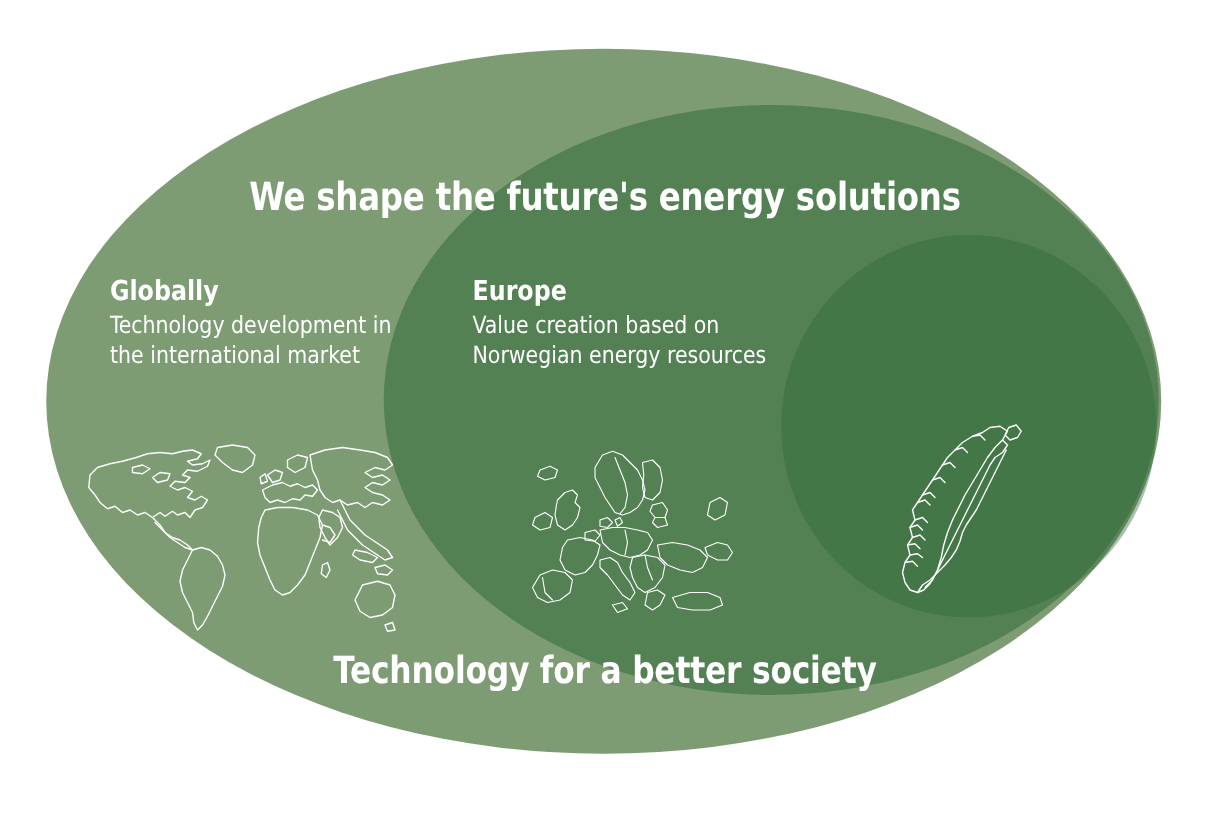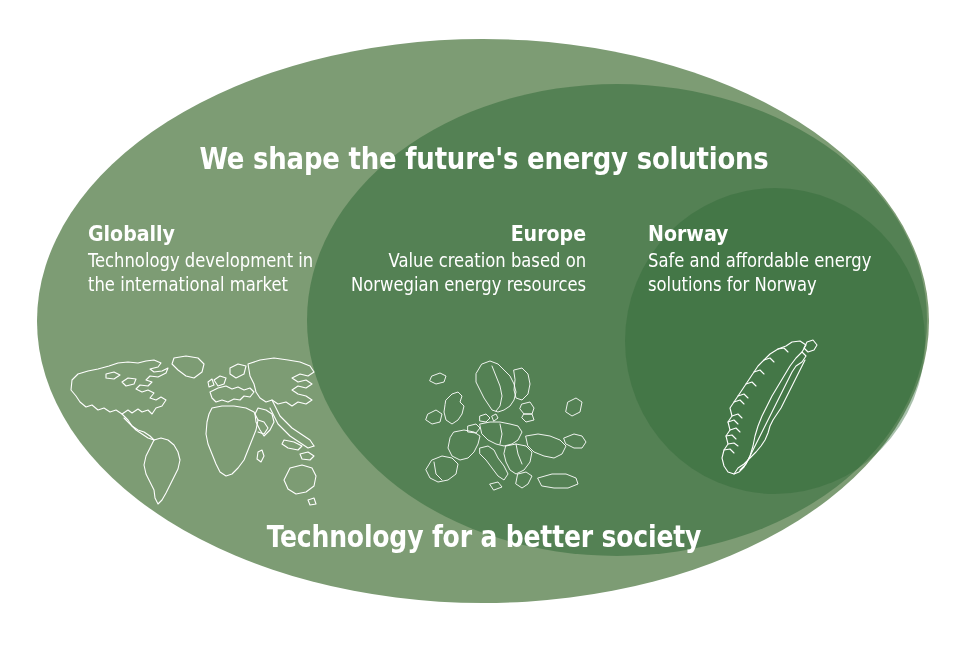--- a/index.html
+++ b/index.html
@@ -77,21 +77,21 @@
   }
   .col-body {
     font-size: 19px;
     line-height: 23.5px;
     font-weight: normal;
     font-family: "Liberation Sans Narrow", "DejaVu Sans Condensed", "Liberation Sans", sans-serif;
     transform: scaleX(0.96);
     transform-origin: left center;
   }
   #col-global { left: 88px;  top: 220px; width: 245px; }
-  #col-europe { left: 348px; top: 220px; width: 248px; text-align: right; }
+  #col-europe { left: 378px; top: 220px; width: 248px; }
   #col-norway { left: 648px; top: 220px; width: 240px; }
 
   .map-layer { position: absolute; }
   #map-world  { left: 62px;  top: 352px; width: 255px; height: 155px; }
   #map-europe { left: 418px; top: 356px; width: 172px; height: 142px; }
   #map-norway { left: 712px; top: 336px; width: 108px; height: 146px; }
   .map-layer svg { display: block; width: 100%; height: 100%; }
 </style>
 </head>
 <body>
@@ -111,24 +111,20 @@
     <div class="col" id="col-global">
       <div class="col-title">Globally</div>
       <div class="col-body">Technology development in the international market</div>
     </div>
 
     <div class="col" id="col-europe">
       <div class="col-title">Europe</div>
       <div class="col-body">Value creation based on Norwegian energy resources</div>
     </div>
 
-    <div class="col" id="col-norway">
-      <div class="col-title">Norway</div>
-      <div class="col-body">Safe and affordable energy solutions for Norway</div>
-    </div>
 
     <div class="map-layer" id="map-world">
       <svg viewBox="0 0 255 155" fill="none" stroke="#ffffff" stroke-width="1.1" stroke-linejoin="round" stroke-linecap="round">
 
         <path d="M10 28 L16 22 L26 19 L36 17 L47 14 L56 11 L66 10 L76 11 L84 9 L92 8 L99 11 L96 15 L88 17 L92 20 L100 19 L106 16 L104 21 L96 25 L88 24 L84 28 L90 30 L86 34 L78 33 L74 37 L80 40 L86 38 L92 41 L88 46 L94 48 L99 45 L104 48 L100 54 L94 56 L90 62 L86 58 L80 60 L76 57 L70 61 L66 58 L60 62 L54 58 L48 60 L42 56 L36 58 L30 53 L24 55 L18 50 L14 44 L9 38 Z"></path>
         <path d="M60 30 L66 26 L74 27 L72 32 L64 34 Z"></path>
         <path d="M44 22 L52 20 L58 23 L52 27 L44 26 Z"></path>
 
         <path d="M60 62 L66 68 L70 74 L76 78 L82 80 L88 84 L92 88"></path>
         <path d="M92 88 L86 86 L80 82 L74 78 L68 72 L62 66"></path>

